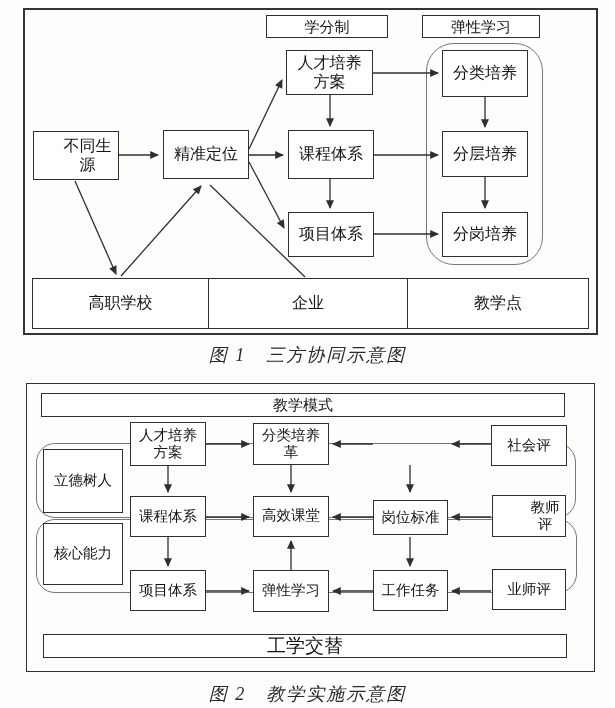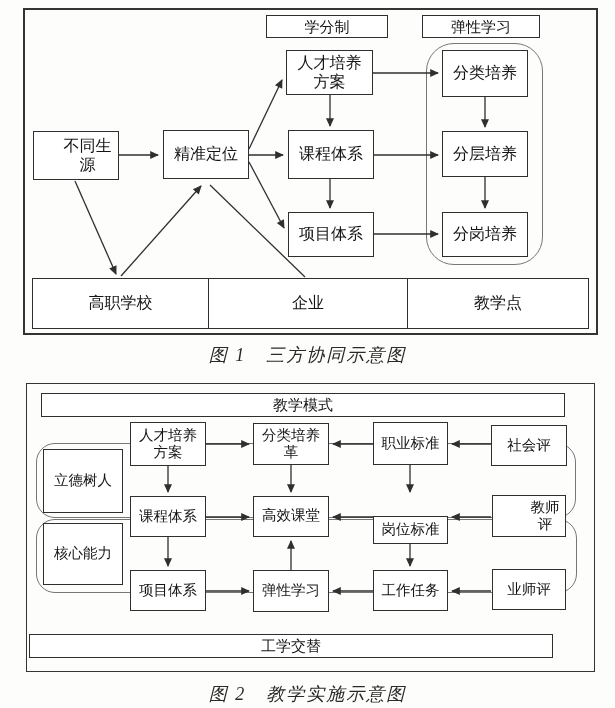--- a/index.html
+++ b/index.html
@@ -72,29 +72,28 @@
   <div class="box f2" style="left:130px;top:422px;width:76px;height:44px;">人才培养
 方案</div>
   <div class="box f2" style="left:130px;top:496px;width:76px;height:41px;">课程体系</div>
   <div class="box f2" style="left:130px;top:570px;width:76px;height:41px;">项目体系</div>
 
   <div class="box f2" style="left:253px;top:423px;width:76px;height:42px;">分类培养
 革</div>
   <div class="box f2" style="left:253px;top:496px;width:76px;height:41px;font-family:Liberation Mono, monospace;">高效课堂</div>
   <div class="box f2" style="left:253px;top:570px;width:76px;height:42px;">弹性学习</div>
 
-  <div class="box f2" style="left:373px;top:422px;width:75px;height:43px;">职业标准</div>
-  <div class="box f2" style="left:373px;top:516px;width:75px;height:28px;">岗位标准</div>
+  <div class="box f2" style="left:373px;top:500px;width:75px;height:35px;">岗位标准</div>
   <div class="box f2" style="left:373px;top:570px;width:75px;height:41px;">工作任务</div>
 
   <div class="box f2" style="left:491px;top:425px;width:76px;height:41px;">社会评</div>
   <div class="box f2" style="left:492px;top:495px;width:74px;height:42px;padding-left:32px;">教师评</div>
   <div class="box f2" style="left:492px;top:569px;width:74px;height:41px;">业师评</div>
 
-  <div class="box f2" style="left:29px;top:634px;width:524px;height:24px;font-size:15px;">工学交替</div>
+  <div class="box f2" style="left:43px;top:634px;width:524px;height:24px;font-size:19px;">工学交替</div>
 
   <div class="caption" style="top:682px;">图 2　教学实施示意图</div>
 
   <svg class="arrows" width="615" height="708" viewBox="0 0 615 708">
     <defs>
       <marker id="ah" viewBox="0 0 10 10" refX="8.6" refY="5" markerWidth="7.5" markerHeight="7.5" orient="auto-start-reverse">
         <path d="M0.6,0.9 L9.6,5 L0.6,9.1 z" fill="#2f2f2f"></path>
       </marker>
     </defs>
     <g stroke="#2f2f2f" stroke-width="1.3" fill="none">

